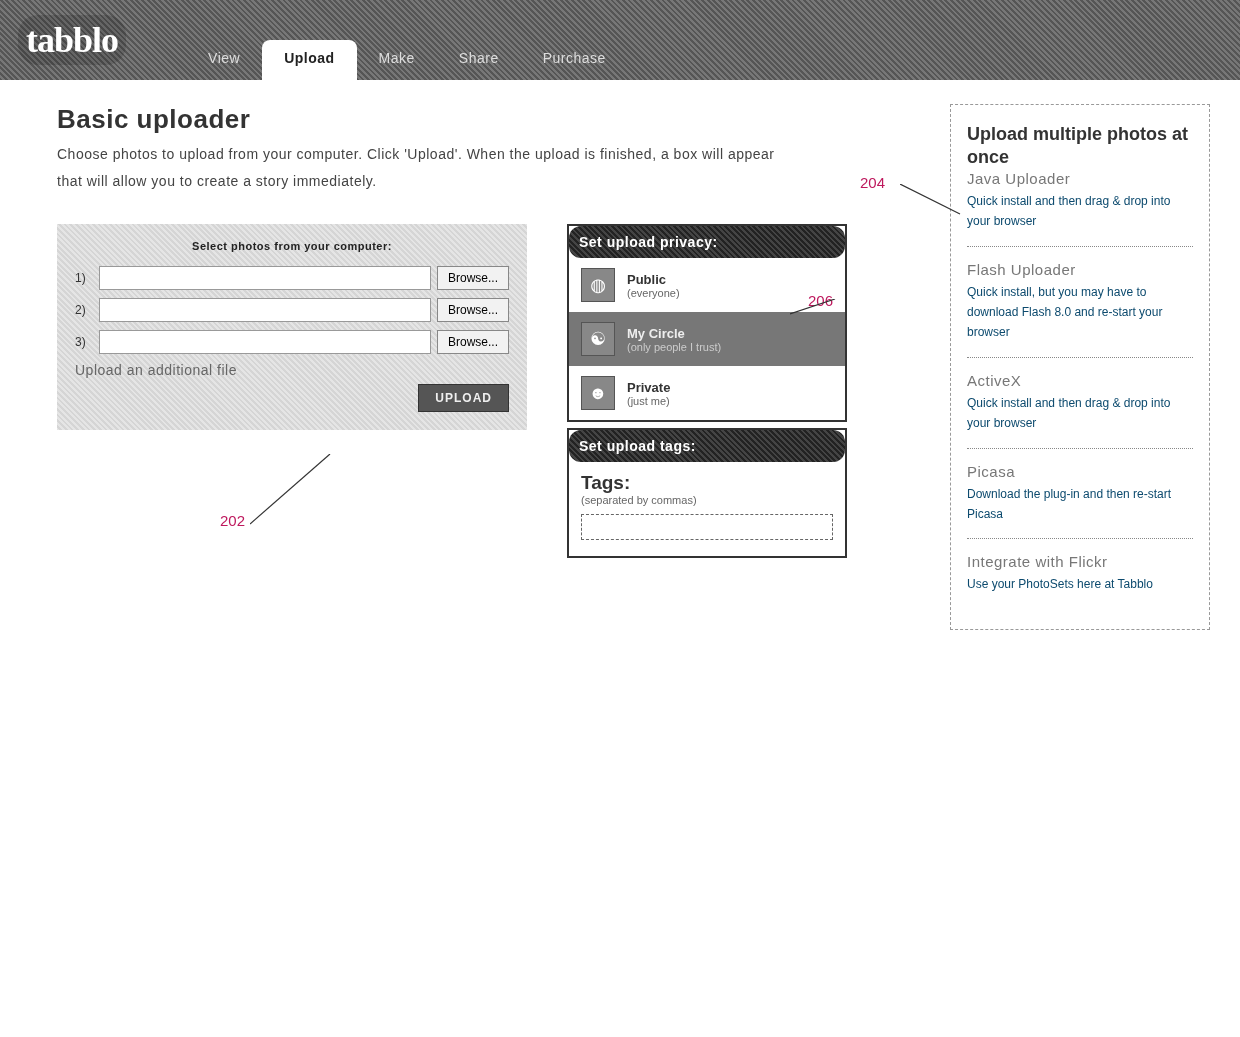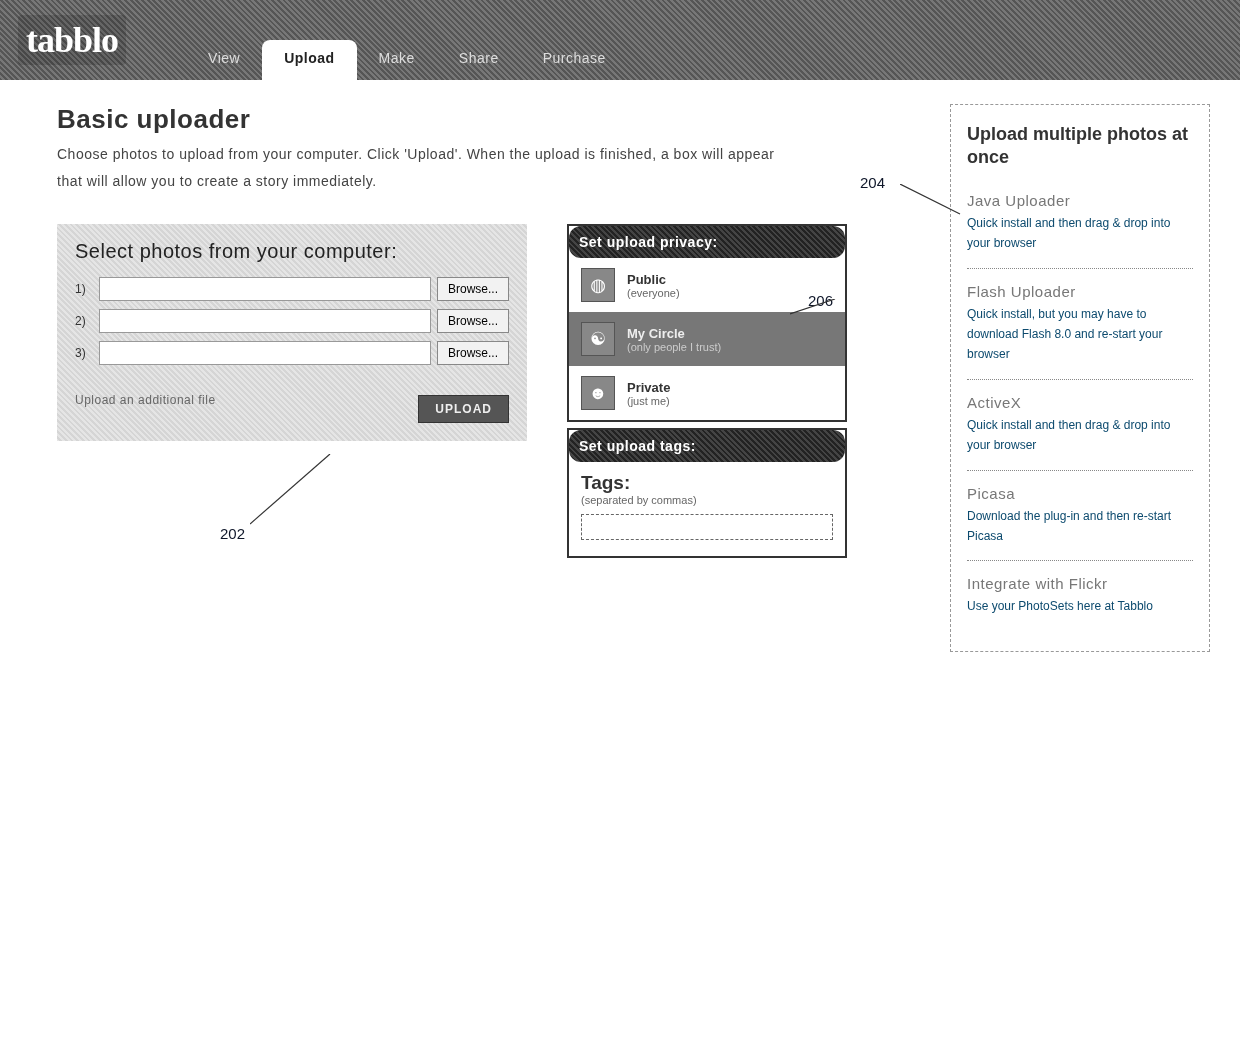--- a/index.html
+++ b/index.html
@@ -1,56 +1,56 @@
 <!DOCTYPE html>
 <html><head>
 <meta charset="utf-8">
 <style>
 * { box-sizing: border-box; margin: 0; padding: 0; }
 body { font-family: Verdana, Geneva, sans-serif; font-size: 13px; color: #333; background: #fff; width: 1240px; }
 .topbar { background: repeating-linear-gradient(45deg,#555,#555 2px,#777 2px,#777 4px); height: 80px; display: flex; align-items: center; padding-left: 18px; }
-.logo { font-family: "Comic Sans MS", cursive; font-size: 36px; font-weight: bold; color: #fff; letter-spacing: -1px; padding: 4px 8px; background: rgba(0,0,0,0.15); border-radius: 4px; margin-right: 60px; }
+.logo { font-family: "Comic Sans MS", cursive; font-size: 36px; font-weight: bold; color: #fff; letter-spacing: -1px; padding: 4px 8px; background: rgba(0,0,0,0.15); border-radius: 20px; margin-right: 60px; }
 .navtabs { display: flex; align-items: flex-end; height: 100%; text-align: right; }
 .navtab { padding: 10px 22px 14px; color: #ddd; font-size: 14px; letter-spacing: 0.5px; cursor: pointer; }
 .navtab.active { background: #fff; color: #222; font-weight: bold; border-radius: 8px 8px 0 0; }
 .page { padding: 24px 30px; display: flex; align-items: flex-start; }
 .maincol { flex: 1; position: relative; padding-left: 27px; }
 h1 { font-size: 26px; font-weight: bold; margin-bottom: 6px; letter-spacing: 0.5px; }
 .intro { font-size: 14px; line-height: 1.9; max-width: 740px; letter-spacing: 0.5px; color: #444; }
 .panels { display: flex; gap: 40px; margin-top: 30px; align-items: flex-start; }
 .selectpanel { width: 470px; background: repeating-linear-gradient(45deg,#e5e5e5,#e5e5e5 2px,#d5d5d5 2px,#d5d5d5 4px); padding: 16px 18px 18px; }
-.selectpanel h3 { font-size: 20px; font-weight: normal; letter-spacing: 0.5px; margin-bottom: 14px; color: #222; }
+.selectpanel h3 { font-size: 11px; font-weight: bold; letter-spacing: 0.5px; margin-bottom: 14px; color: #222; text-align: center; }
 .filerow { display: flex; align-items: center; margin-bottom: 8px; }
 .filerow .num { width: 24px; font-size: 12px; color: #333; }
 .filerow input[type=text] { flex: 1; height: 24px; background: #fff; border: 1px solid #999; padding: 0 6px; font-size: 12px; }
 .browsebtn { margin-left: 6px; height: 24px; padding: 0 10px; border: 1px solid #888; background: #f2f2f2; font-size: 12px; cursor: pointer; }
-.addlink { font-size: 12px; color: #666; letter-spacing: 0.5px; margin-top: 20px; display: inline-block; cursor: pointer; }
+.addlink { font-size: 14px; color: #666; letter-spacing: 0.5px; margin-top: 0; display: inline-block; cursor: pointer; }
 .uploadbtn { float: right; margin-top: 22px; padding: 6px 16px; background: #555; color: #eee; border: 1px solid #333; font-size: 12px; font-weight: bold; letter-spacing: 1px; cursor: pointer; }
 .rightpanels { width: 280px; }
 .box { border: 2px solid #333; margin-bottom: 6px; background: #fff; }
 .boxhead { background: repeating-linear-gradient(45deg,#222,#222 2px,#444 2px,#444 4px); color: #fff; font-size: 14px; font-weight: bold; letter-spacing: 0.5px; padding: 8px 10px; border-radius: 12px; }
 .privopt { display: flex; align-items: center; padding: 10px 12px; cursor: pointer; }
 .privopt.selected { background: #777; color: #eee; }
 .privicon { width: 34px; height: 34px; background: #888; margin-right: 12px; display: flex; align-items: center; justify-content: center; color: #fff; font-size: 18px; border: 1px solid #555; }
 .privopt .lbl { font-weight: bold; font-size: 13px; }
 .privopt .sub { font-size: 11px; color: #666; }
 .privopt.selected .sub { color: #ccc; }
 .tagsbody { padding: 10px 12px 16px; }
 .tagsbody .tl { font-weight: bold; font-size: 19px; }
 .tagsbody .th { font-size: 11px; color: #666; margin-bottom: 8px; }
 .tagsbody input { width: 100%; height: 26px; border: 1px dashed #666; padding: 0 6px; font-size: 12px; }
 .sidebar { width: 260px; margin-left: 20px; border: 1px dashed #999; padding: 18px 16px 20px; }
-.sidebar h2 { font-size: 18px; font-weight: bold; line-height: 1.3; margin-bottom: 22px; }
+.sidebar h2 { font-size: 18px; font-weight: bold; line-height: 1.3; }
 .sideitem { padding-bottom: 14px; margin-bottom: 14px; border-bottom: 1px dotted #888; }
 .sideitem:last-child { border-bottom: none; margin-bottom: 0; }
 .sideitem .sit { font-size: 15px; color: #777; letter-spacing: 0.5px; margin-bottom: 4px; cursor: pointer; }
 .sideitem .sid { font-size: 12px; line-height: 1.7; color: #0c4a6e; }
-.callout { position: absolute; font-size: 15px; color: #0f172a; }
+.callout { position: absolute; font-size: 15px; color: #be185d; }
 .c200 { left: 270px; top: 700px; border-bottom: 1.5px solid #222; width: 50px; text-align: center; }
-.c202 { left: 190px; top: 421px; }
+.c202 { left: 190px; top: 408px; }
 .c204 { left: 830px; top: 70px; }
 .c206 { left: 778px; top: 188px; }
 svg.lead { position: absolute; pointer-events: none; }
 </style>
 </head>
 <body>
 
 <div class="topbar">
   <div class="logo">tabblo</div>
   <div class="navtabs">

